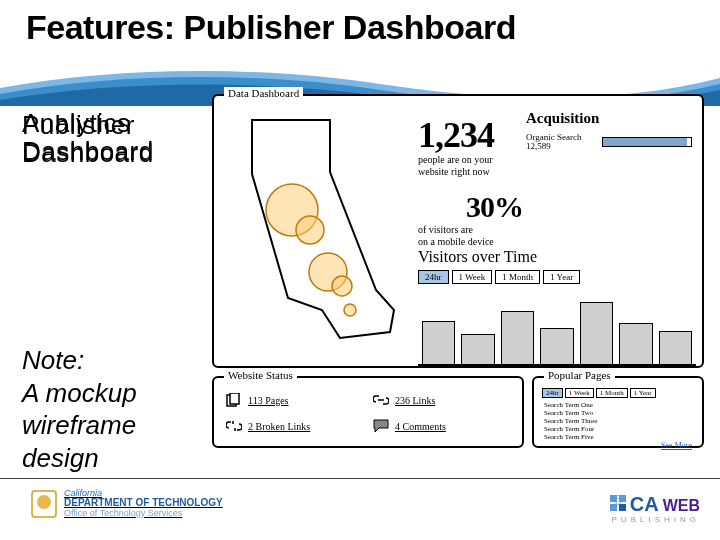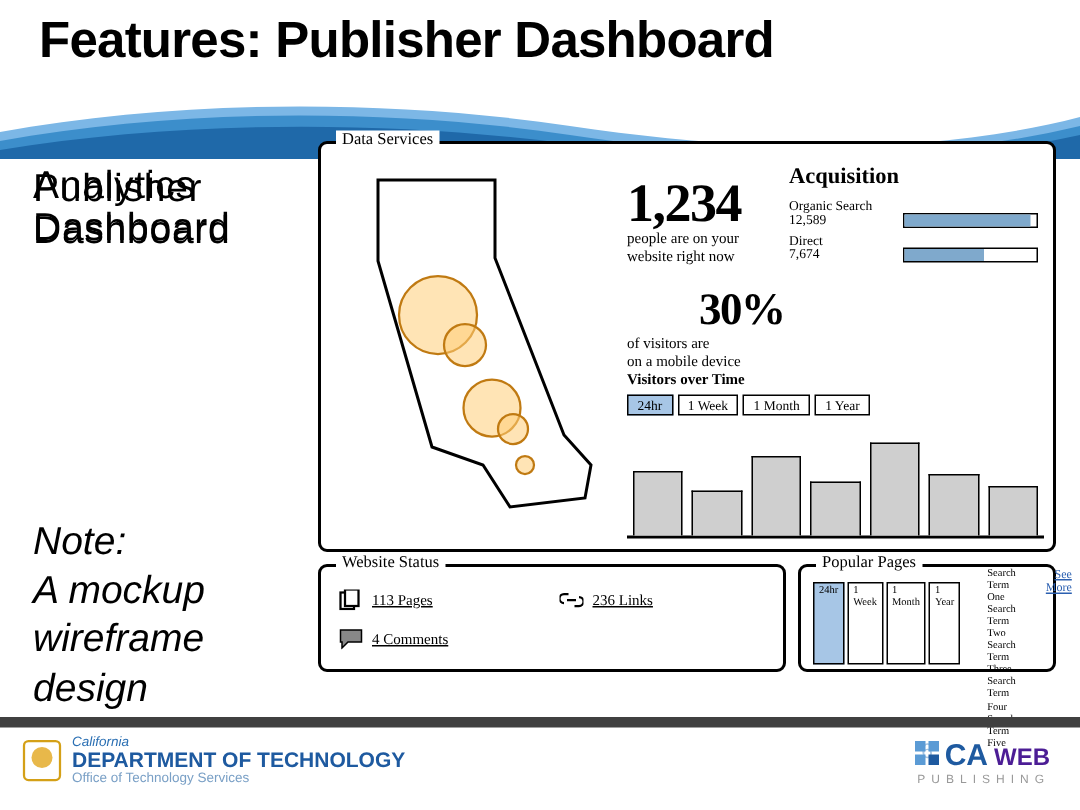--- a/index.html
+++ b/index.html
@@ -24,49 +24,49 @@
   .p-data { top: 0; left: 0; width: 492px; height: 274px; }
   .ca-map { position: absolute; top: 14px; left: 8px; width: 184px; height: 246px; }
   .map-circ { fill: rgba(255,205,120,0.55); stroke: #c07a12; stroke-width: 1.5; }
   .bignum { position: absolute; top: 18px; left: 204px; font-family: Georgia, serif; font-size: 36px; font-weight: bold; letter-spacing: -1px; }
   .sub { position: absolute; top: 58px; left: 204px; font-family: "Comic Sans MS", cursive; font-size: 10px; line-height: 1.2; }
   .pct { position: absolute; top: 94px; left: 204px; font-family: Liberation Serif, serif; font-size: 30px; font-weight: bold; letter-spacing: -1px; margin-left: 48px; }
   .pct-sub { position: absolute; top: 128px; left: 204px; font-family: Liberation Serif, serif; font-size: 10px; line-height: 1.2; }
 
   .acq { position: absolute; top: 14px; right: 10px; width: 166px; }
   .acq-h { font-family: Georgia, serif; font-weight: bold; font-size: 15px; margin-bottom: 6px; }
-  .acq-row { display: flex; align-items: flex-end; margin-bottom: 4px; }
+  .acq-row { display: flex; align-items: center; margin-bottom: 4px; }
   .acq-lab { width: 76px; font-family: "Comic Sans MS", cursive; font-size: 9px; line-height: 1.05; }
   .acq-bar-wrap { flex: 1; height: 10px; border: 1.5px solid #000; position: relative; background: #fff; }
   .acq-bar { position: absolute; top: 0; left: 0; height: 100%; background: #7fa9cc; }
 
   .vtime { position: absolute; top: 152px; left: 204px; width: 278px; }
-  .vtime-h { font-family: Georgia, serif; font-weight: bold; font-size: 10px; margin-bottom: 4px; }
+  .vtime-h { font-family: Georgia, serif; font-weight: normal; font-size: 16px; margin-bottom: 4px; }
   .tabs { display: flex; gap: 3px; margin-bottom: 6px; }
   .tab { border: 1.5px solid #000; padding: 1px 6px; font-family: "Comic Sans MS", cursive; font-size: 9px; cursor: pointer; }
   .tab.active { background: #a7c6e6; }
   .chart { position: relative; width: 278px; height: 76px; border-bottom: 2px solid #000; display: flex; align-items: flex-end; gap: 6px; padding: 0 4px; }
   .bar { flex: 1; background: #cfcfcf; border: 1.5px solid #000; border-bottom: none; }
 
   .p-status { top: 282px; left: 0; width: 312px; height: 72px; }
   .ws-grid { position: absolute; top: 12px; left: 12px; right: 12px; bottom: 10px; display: grid; grid-template-columns: 1fr 1fr; grid-template-rows: 1fr 1fr; gap: 6px 10px; }
   .ws-item { display: flex; align-items: center; gap: 6px; font-family: "Comic Sans MS", cursive; font-size: 10px; text-decoration: underline; }
   .ico { width: 16px; height: 14px; display: inline-block; flex-shrink: 0; }
 
-  .p-pop { top: 282px; left: 320px; width: 172px; height: 72px; display: flex; flex-direction: row; }
+  .p-pop { top: 282px; left: 320px; width: 172px; height: 72px; display: flex; flex-direction: column; }
   .pop-tabs { display: flex; gap: 2px; margin: 10px 8px 3px; }
   .pop-tab { border: 1px solid #000; padding: 0 3px; font-family: "Comic Sans MS", cursive; font-size: 7px; }
   .pop-tab.active { background: #a7c6e6; }
   .pop-list { margin: 0 10px; font-family: "Comic Sans MS", cursive; font-size: 7px; line-height: 1.15; flex: 1; }
   .see-more { text-align: right; margin: 0 10px 2px; font-family: "Comic Sans MS", cursive; font-size: 8px; color: #2a5fb0; text-decoration: underline; }
 
-  .footer { position: absolute; left: 0; bottom: 0; width: 720px; height: 50px; border-top: 7px solid #404040; display: flex; align-items: center; padding: 0 14px; }
+  .footer { position: absolute; left: 0; bottom: 0; width: 720px; height: 50px; border-top: 1px solid #404040; display: flex; align-items: center; padding: 0 30px; text-decoration: underline; }
   .f-logo { display: flex; align-items: center; gap: 6px; }
   .f-ots { font-size: 9px; line-height: 1.05; color: #2a6fb3; }
-  .f-ots .dept { font-weight: bold; color: #1e5aa0; font-size: 14px; }
+  .f-ots .dept { font-weight: bold; color: #1e5aa0; font-size: 10px; }
   .f-ots .of { color: #7aa0c6; }
   .f-right { position: absolute; right: 20px; bottom: 12px; display: flex; align-items: baseline; gap: 4px; }
   .f-ca { color: #1e5aa0; font-weight: bold; font-size: 20px; font-family: Arial; }
   .f-web { color: #4c1d95; font-weight: bold; font-size: 16px; font-family: Arial; }
   .f-pub { color: #999; font-size: 8px; letter-spacing: 4px; position: absolute; right: 20px; bottom: 4px; text-align: right; }
   .f-sq { width: 16px; height: 16px; display: inline-block; }
   .pgnum { position: absolute; right: 98px; bottom: 20px; font-size: 14px; color: #a8c4e0; }
 </style>
 </head>
 <body>
@@ -90,21 +90,21 @@
       <span class="a4">Dashboard</span>
     </div>
   </div>
 
   <div class="note" style="white-space:pre-line;">Note:
 A mockup wireframe design</div>
 
   <div class="dash">
 
     <div class="panel p-data">
-      <div class="panel-label">Data Services</div>
+      <div class="panel-label">Data Dashboard</div>
 
       <svg class="ca-map" viewBox="0 0 184 246">
         <path d="M30,10 L108,10 L108,62 L154,180 L172,200 L168,222 L118,228 L100,200 L66,188 L30,64 Z" fill="#fff" stroke="#000" stroke-width="2"></path>
         <circle class="map-circ" cx="70" cy="100" r="26"></circle>
         <circle class="map-circ" cx="88" cy="120" r="14"></circle>
         <circle class="map-circ" cx="106" cy="162" r="19"></circle>
         <circle class="map-circ" cx="120" cy="176" r="10"></circle>
         <circle class="map-circ" cx="128" cy="200" r="6"></circle>
       </svg>
 
@@ -114,26 +114,20 @@
       <div class="pct">30%</div>
       <div class="pct-sub" style="white-space:pre-line;">of visitors are
 on a mobile device</div>
 
       <div class="acq">
         <div class="acq-h">Acquisition</div>
         <div class="acq-row">
           <div class="acq-lab"><span>Organic Search</span><br><span>12,589</span></div>
           <div class="acq-bar-wrap">
               <div class="acq-bar" style="width:95%"></div>
-            </div>
-        </div>
-        <div class="acq-row">
-          <div class="acq-lab"><span>Direct</span><br><span>7,674</span></div>
-          <div class="acq-bar-wrap">
-              <div class="acq-bar" style="width:60%"></div>
             </div>
         </div>
       </div>
 
       <div class="vtime">
         <div class="vtime-h">Visitors over Time</div>
         <div class="tabs">
           <div class="tab active">24hr</div>
           <div class="tab">1 Week</div>
           <div class="tab">1 Month</div>
@@ -162,20 +156,26 @@
           <span>113 Pages</span>
         </a>
         <a class="ws-item">
           <span class="ico"><svg viewBox="0 0 16 14">
                 <path d="M3 9a3 3 0 0 1 0-6h3M13 5a3 3 0 0 1 0 6h-3M5 7h6" fill="none" stroke="#000" stroke-width="1.5"></path>
               </svg></span>
           <span>236 Links</span>
         </a>
         <a class="ws-item">
           <span class="ico"><svg viewBox="0 0 16 14">
+                <path d="M3 9a3 3 0 0 1 0-6h2M13 5a3 3 0 0 1 0 6h-2M7 2v3M9 12v-3" fill="none" stroke="#000" stroke-width="1.5"></path>
+              </svg></span>
+          <span>2 Broken Links</span>
+        </a>
+        <a class="ws-item">
+          <span class="ico"><svg viewBox="0 0 16 14">
                 <path d="M1 1h14v8H6l-4 4V9H1z" fill="#888" stroke="#000" stroke-width="1"></path>
               </svg></span>
           <span>4 Comments</span>
         </a>
       </div>
     </div>
 
     <div class="panel p-pop">
       <div class="panel-label">Popular Pages</div>
       <div class="pop-tabs">

